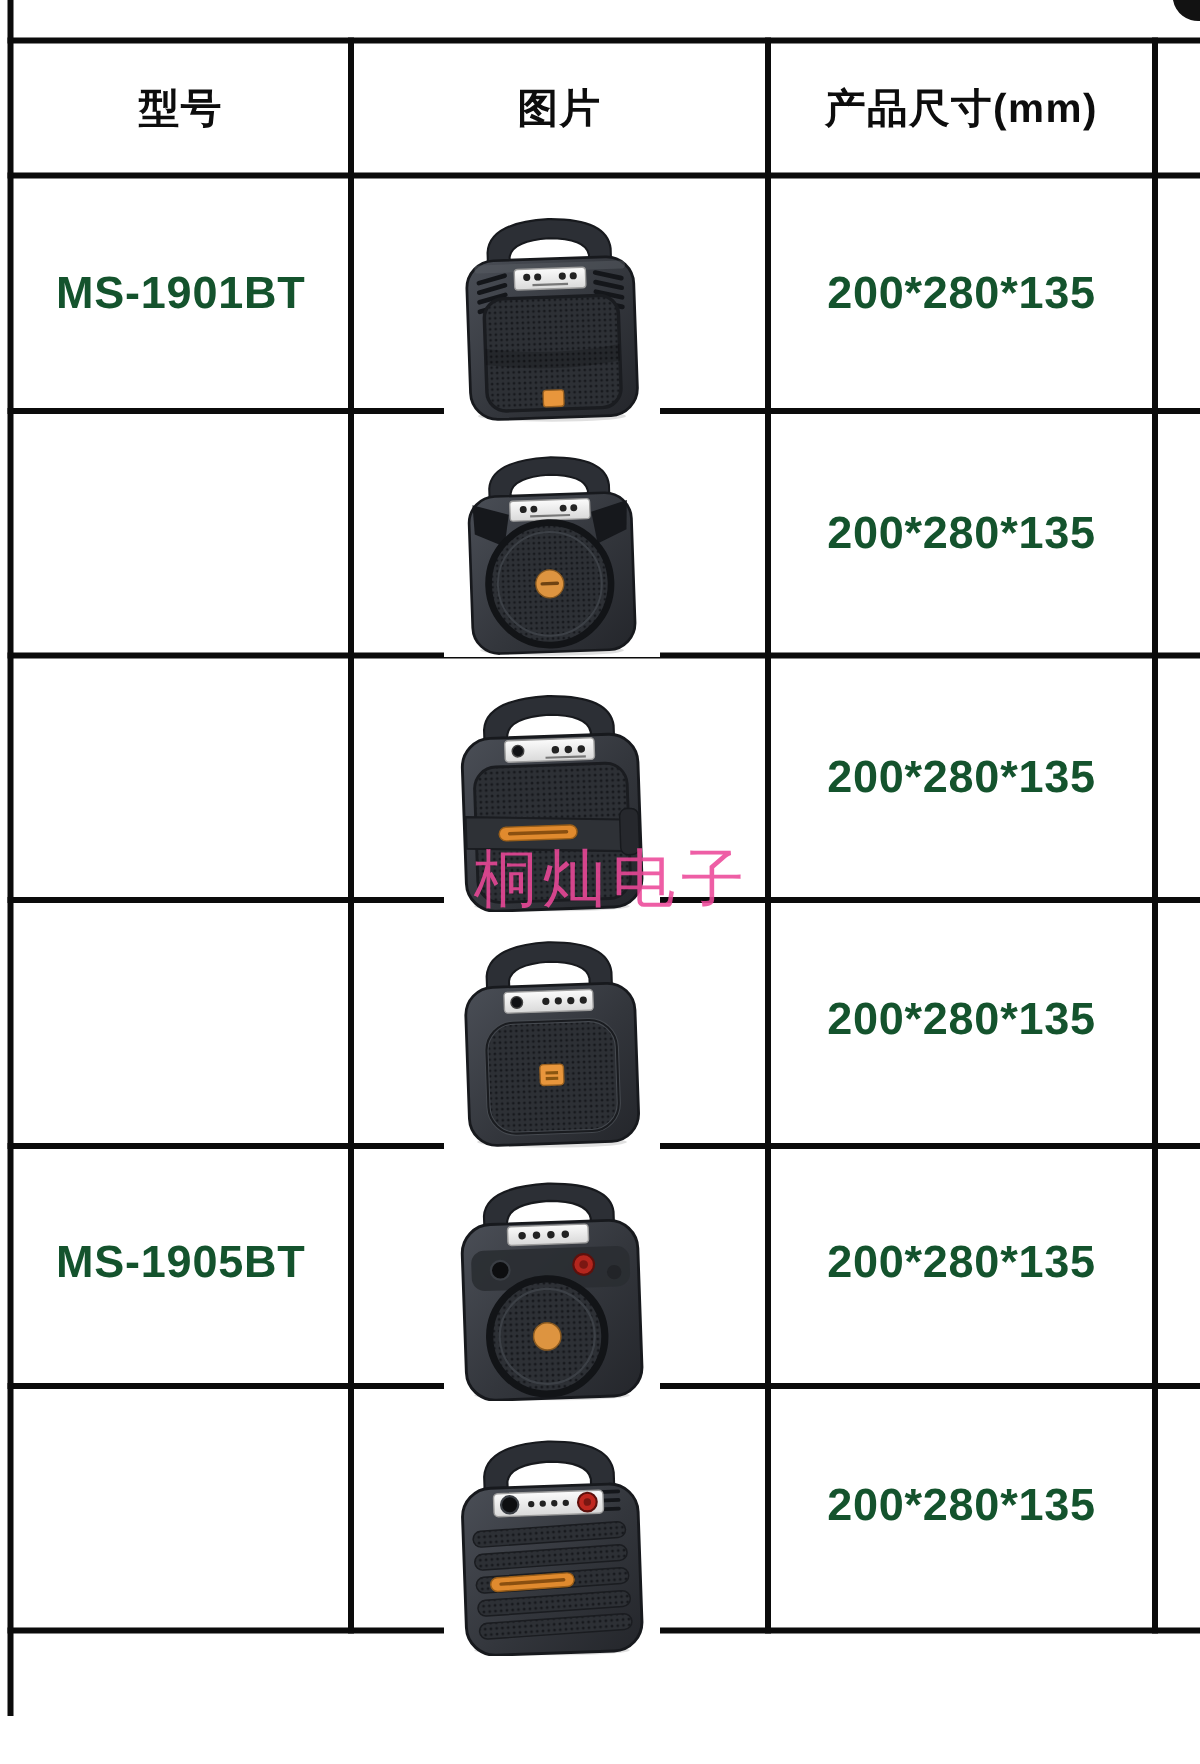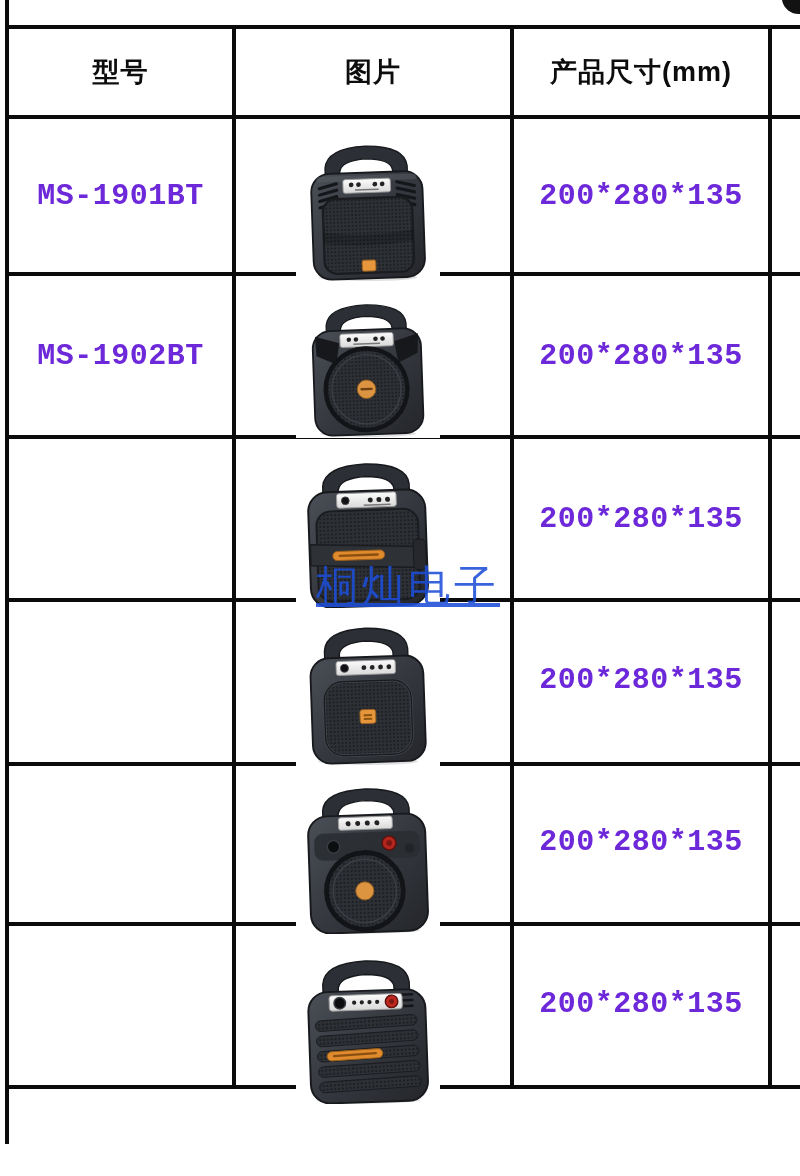--- a/index.html
+++ b/index.html
@@ -3,28 +3,28 @@
 <meta charset="utf-8">
 <style>
   html,body{margin:0;padding:0;background:#fff;}
   .page{position:relative;width:800px;height:1144px;background:#ffffff;overflow:hidden;
         font-family:"Liberation Sans","DejaVu Sans",sans-serif;}
   .hline{position:absolute;left:5px;width:795px;height:4px;background:#0b0b0b;z-index:1;}
   .vline{position:absolute;width:4px;background:#0b0b0b;z-index:1;}
   .cell{position:absolute;display:flex;align-items:center;justify-content:center;z-index:1;
         color:#111;text-align:center;}
   .hdr{font-weight:bold;font-size:27px;letter-spacing:1px;color:#0d0d0d;}
-  .model,.size{font-family:Liberation Mono, monospace;font-weight:bold;
-        font-size:30px;letter-spacing:.5px;color:#6d28d9;}
+  .model,.size{font-family:Liberation Sans, sans-serif;font-weight:bold;
+        font-size:30px;letter-spacing:.5px;color:#14532d;}
   .photo{position:absolute;left:296px;width:144px;background:#ffffff;z-index:2;
         display:flex;align-items:flex-end;justify-content:center;}
   .photo svg{width:100%;height:100%;}
   .watermark{position:absolute;left:316px;top:558px;z-index:4;
         font-family:"Liberation Serif","DejaVu Serif",serif;
-        font-size:42px;letter-spacing:4px;color:#1d4ed8;opacity:.88;user-select:none;text-decoration:underline;}
+        font-size:42px;letter-spacing:4px;color:#ec4899;opacity:.88;user-select:none;}
   .corner-tr{position:absolute;top:0;right:0;z-index:3;}
 </style>
 </head>
 <body>
 
 <div class="page">
 
   <svg width="0" height="0" style="position:absolute" aria-hidden="true">
     <defs>
       <linearGradient id="gBody" x1="0" y1="0" x2="1" y2="1">
@@ -89,21 +89,20 @@
         <circle cx="84" cy="53" r="2.6" fill="#222"></circle>
           <circle cx="92" cy="53" r="2.6" fill="#222"></circle>
         <rect x="62" y="58" width="26" height="1.6" fill="#777"></rect>
         <rect x="26" y="68" width="98" height="82" rx="14" fill="url(#pDots)" stroke="#1a1c20" stroke-width="2.5"></rect>
         <path d="M26 104 Q75 112 124 104 L124 116 Q75 124 26 116 Z" fill="#000" opacity=".18"></path>
         <rect x="67" y="136" width="15" height="12" rx="2" fill="#e8963c" stroke="#9a6120"></rect>
       </g>
     </svg>
   </div>
 
-  <div class="cell model" style="left:9px;top:276px;width:223px;height:159px">MS-1902BT</div>
   <div class="cell size" style="left:514px;top:276px;width:254px;height:159px">200*280*135</div>
   <div class="photo" style="top:296px;height:142px">
     <svg viewBox="0 0 150 160" preserveAspectRatio="xMidYMax meet" role="img" aria-label="black portable speaker, top handle, white control strip, large round dotted grille with orange center cap">
       <ellipse cx="75" cy="155" rx="54" ry="4" fill="#000" opacity=".12"></ellipse>
       <g transform="rotate(-2 75 95)">
         <path d="M30 50 L30 32 Q32 11 75 10 Q118 11 120 32 L120 50 L104 52 L104 36 Q102 24 75 23 Q48 24 46 36 L46 52 Z" fill="#2c2f35" stroke="#17191d" stroke-width="1.5"></path>
         <rect x="14" y="38" width="122" height="118" rx="20" fill="url(#gBody)" stroke="#17191d" stroke-width="2"></rect>
         <path d="M17 44 L44 52 L40 76 L18 66 Z" fill="#16181c"></path>
         <path d="M133 44 L106 52 L110 76 L132 66 Z" fill="#16181c"></path>
         <rect x="45" y="42" width="60" height="15" rx="2.5" fill="url(#gStrip)" stroke="#9c9c9c"></rect>
@@ -157,20 +156,21 @@
           <circle cx="99" cy="53.5" r="2.6" fill="#222"></circle>
         <rect x="28" y="68" width="94" height="80" rx="20" fill="url(#pDots)" stroke="#45494f" stroke-width="3"></rect>
         <rect x="28" y="68" width="94" height="80" rx="20" fill="none" stroke="#1a1c20" stroke-width="1.5"></rect>
         <rect x="66" y="99" width="17" height="15" rx="2.5" fill="#e8963c" stroke="#9a6120"></rect>
         <rect x="70" y="104" width="9" height="2.2" fill="#8a5510"></rect>
         <rect x="70" y="108" width="9" height="2.2" fill="#8a5510"></rect>
       </g>
     </svg>
   </div>
 
+  <div class="cell model" style="left:9px;top:766px;width:223px;height:152px">MS-1905BT</div>
   <div class="cell size" style="left:514px;top:766px;width:254px;height:152px">200*280*135</div>
   <div class="photo" style="top:776px;height:158px">
     <svg viewBox="0 0 150 160" preserveAspectRatio="xMidYMax meet" role="img" aria-label="black portable speaker, top handle, black and red knobs, lower round dotted grille with orange cap">
       <ellipse cx="75" cy="156" rx="54" ry="3.5" fill="#000" opacity=".12"></ellipse>
       <g transform="rotate(-2 75 95)">
         <path d="M30 48 L30 30 Q32 10 75 9 Q118 10 120 30 L120 48 L104 50 L104 34 Q102 22 75 21 Q48 22 46 34 L46 50 Z" fill="#2c2f35" stroke="#17191d" stroke-width="1.5"></path>
         <rect x="14" y="36" width="122" height="122" rx="20" fill="url(#gBody)" stroke="#17191d" stroke-width="2"></rect>
         <rect x="46" y="38" width="56" height="13" rx="2.5" fill="url(#gStrip)" stroke="#9c9c9c"></rect>
         <circle cx="56" cy="44.5" r="2.6" fill="#222"></circle>
           <circle cx="66" cy="44.5" r="2.6" fill="#222"></circle>

